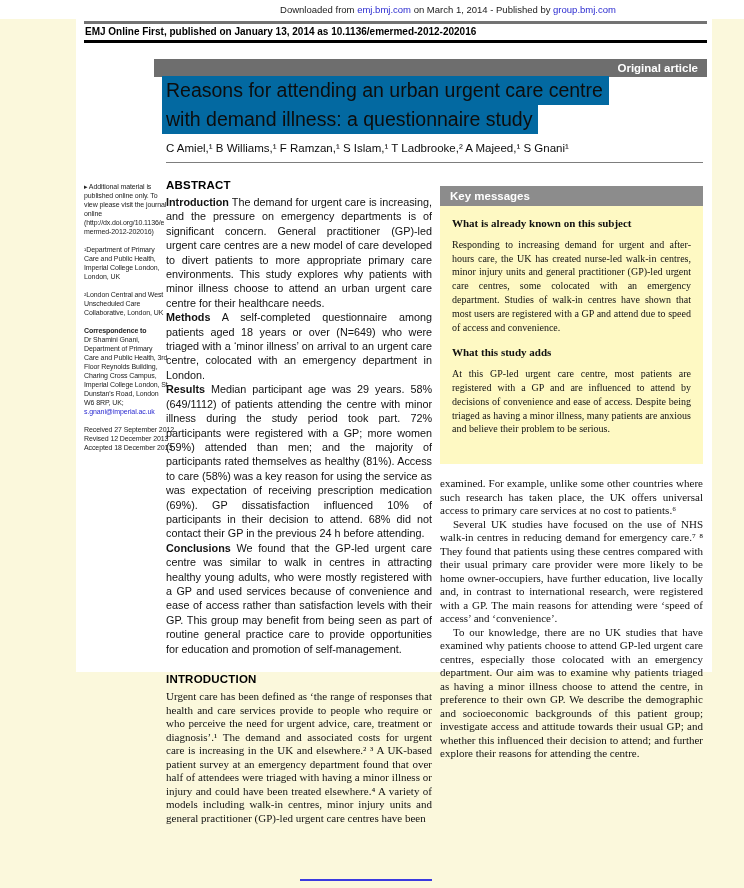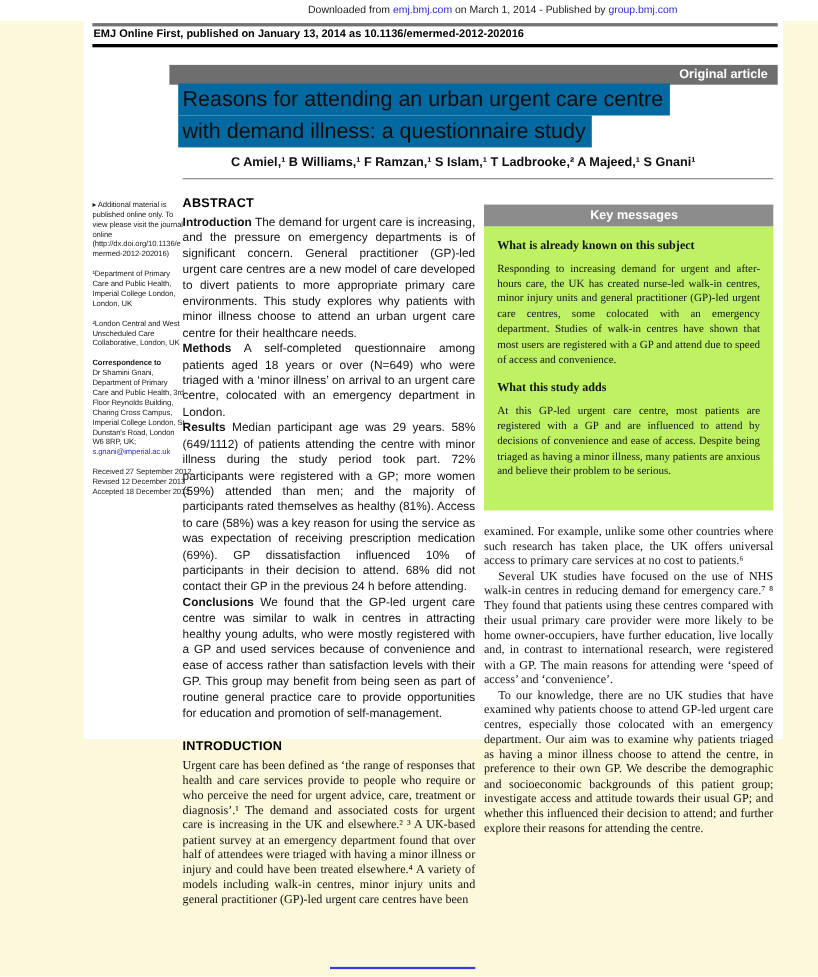--- a/index.html
+++ b/index.html
@@ -19,42 +19,42 @@
     border-top:3px solid #737373; border-bottom:3px solid #000;
     padding:2px 0 3px 1px; font-weight:bold; font-size:10px; color:#000;
   }
   .type-bar {
     position:absolute; top:48px; left:78px; right:5px; height:18px;
     background:#6e6e6e; color:#fff; font-weight:bold; font-size:11.5px;
     line-height:18px; text-align:right; padding-right:9px;margin-top:11px;
   }
   .title { position:absolute; top:76px; left:86px; font-size:19.5px; font-weight:500; line-height:29px; color:#0d0d0d; }
   .hl { background:#0369a1; padding:3px 6px 4px 4px; }
-  .authors { position:absolute; top:142px; left:90px; font-size:11.5px; font-weight:bold; color:#0d0d0d;margin-left:44px; }
+  .authors { position:absolute; top:142px; left:90px; font-size:11.5px; font-weight:normal; color:#0d0d0d; }
   .rule { position:absolute; top:162px; left:90px; width:537px; height:1px; background:#7d7d7d; }
 
   .sidebar { position:absolute; top:182px; left:8px; width:84px; font-size:7px; line-height:9px; letter-spacing:-0.1px; color:#222; }
   .sidebar p { margin-bottom:9px; overflow-wrap:break-word; }
   .sidebar .dates span { white-space:nowrap; }
 
   .col-mid { position:absolute; top:179px; left:90px; width:266px; }
   .col-right { position:absolute; top:186px; left:364px; width:263px; }
 
   .h-sec { font-size:11.5px; font-weight:bold; letter-spacing:.2px; color:#000; }
   .h-abstract { margin-bottom:4px; }
   .h-intro { margin-top:17px; margin-bottom:5px; }
   .abs-p { font-size:10.8px; line-height:14.4px; text-align:justify; }
   .serif, .body-p, .kb-p, .kb-sub { font-family:"Liberation Serif","DejaVu Serif",serif; }
   .body-p { font-size:11px; line-height:13.5px; text-align:justify; }
   .indent { text-indent:13px; }
   .rc-body { margin-top:13px; }
   .col-right .body-p + .body-p { margin-top:0; }
 
-  .keybox-head { background:#8c8c8c; color:#fff; font-weight:bold; font-size:11.5px; padding:4px 0 4px 10px;text-align:center; }
-  .keybox-body { background:#bef264; padding:11px 12px 12px 12px; }
+  .keybox-head { background:#8c8c8c; color:#fff; font-weight:bold; font-size:11.5px; padding:4px 0 4px 10px; }
+  .keybox-body { background:#fef9c3; padding:11px 12px 12px 12px; }
   .kb-sub { font-weight:bold; font-size:11px; line-height:13.8px; margin-bottom:7px; }
   .kb-p { font-size:10px; line-height:13.8px; text-align:justify; margin-bottom:12px; }
   .kb-p:last-child { margin-bottom:16px; }
 
   .artifact-line { position:absolute; left:224px; top:879px; width:132px; height:2px; background:#3a3ae0; }
 </style>
 </head>
 <body>
 
 <div class="canvas">

